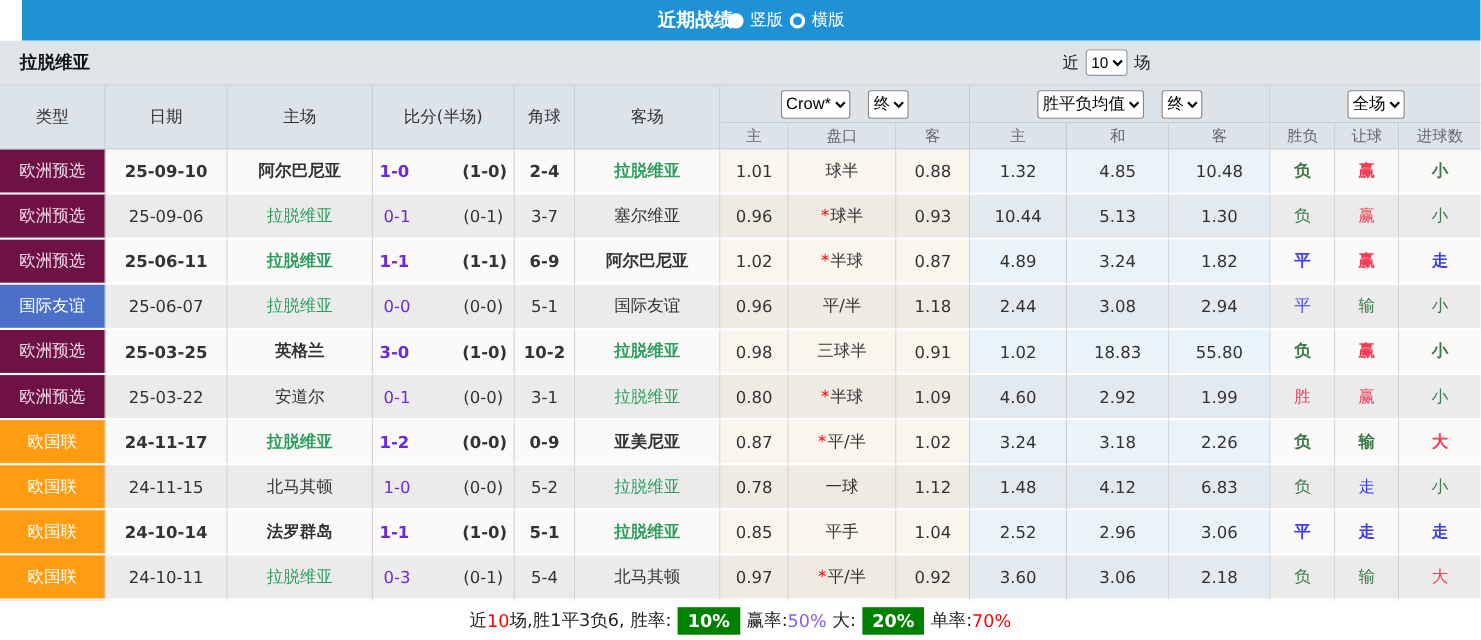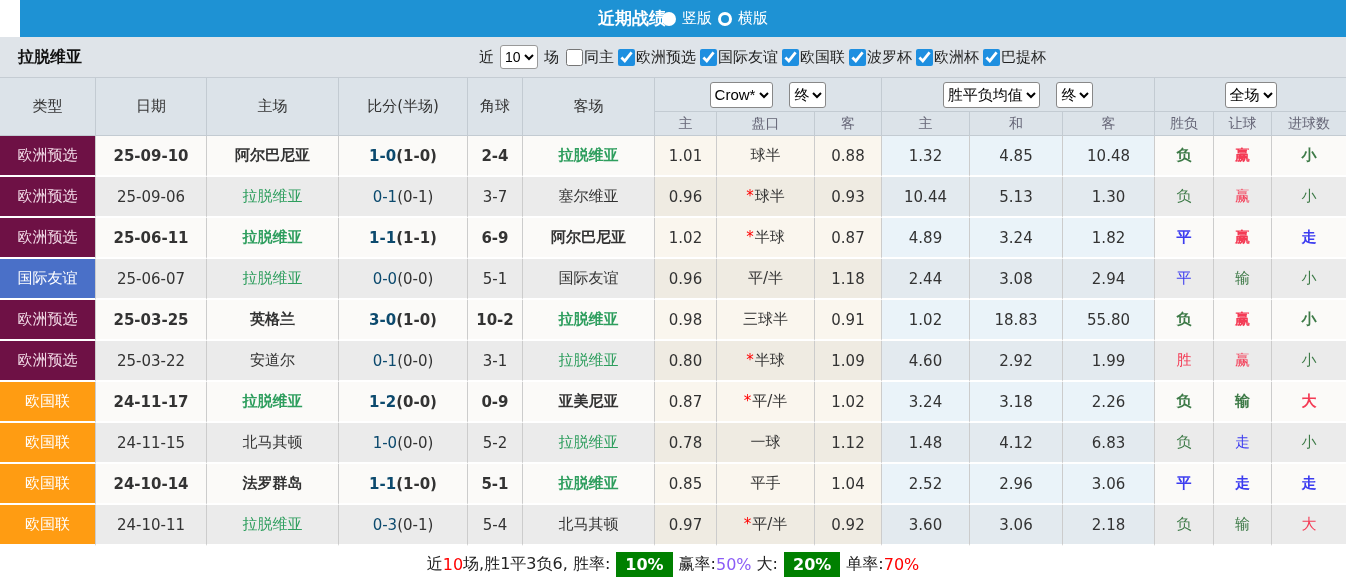--- a/index.html
+++ b/index.html
@@ -51,22 +51,22 @@
   tr.even td.sec-crow{background:#efebe2;}
   tr.odd  td.sec-avg{background:#eaf3f9;}
   tr.even td.sec-avg{background:#e3eaef;}
   
   td.c-type{color:#fff;font-size:15px;}
   td.t-euro_qual{background:#6e1145;color:#f3dce8;}
   td.t-friendly{background:#4a70c8;color:#fff;}
   td.t-nations{background:#ff9c12;color:#fff;}
   
   .self{color:#2e9e5e;}
-  .ft{color:#0c4a6e;}
-  .ht{color:#333;}
+  .ft{color:#6d28d9;}
+  .ht{color:#333;padding-left:48px;}
   .star{color:#f00;margin-right:1px;}
   td.res-green{color:#3d7a47;}
   td.res-blue{color:#3c3cf0;}
   td.res-red{color:#f43b55;}
   
   .footer{height:36px;display:flex;align-items:center;justify-content:center;font-size:16px;color:#222;}
   .footer span{white-space:pre;}
   .seg-red{color:#f00;}
   .seg-blue{color:#8b5cf6;}
   .seg-green-box{background:#008000;color:#fff;font-weight:bold;padding:3px 9px;margin:0 6px;}
@@ -85,36 +85,20 @@
 </div>
 
 <div class="filterbar">
   <span class="team-name">拉脱维亚</span>
   <div class="controls">
     <span>近</span>
     <select>
       <option>10</option>
     </select>
     <span>场</span>
-    <span id="checkbox-group" style="display:flex;align-items:center;">
-        <input type="checkbox" style="">
-        <span class="cb-label">同主</span>
-        <input type="checkbox" checked="" style="">
-        <span class="cb-label">欧洲预选</span>
-        <input type="checkbox" checked="" style="">
-        <span class="cb-label">国际友谊</span>
-        <input type="checkbox" checked="" style="">
-        <span class="cb-label">欧国联</span>
-        <input type="checkbox" checked="" style="">
-        <span class="cb-label">波罗杯</span>
-        <input type="checkbox" checked="" style="">
-        <span class="cb-label">欧洲杯</span>
-        <input type="checkbox" checked="" style="">
-        <span class="cb-label">巴提杯</span>
-      </span>
   </div>
 </div>
 
 <table>
   <colgroup>
     <col style="width:96px">
       <col style="width:111px">
       <col style="width:132px">
     <col style="width:129px">
       <col style="width:55px">

